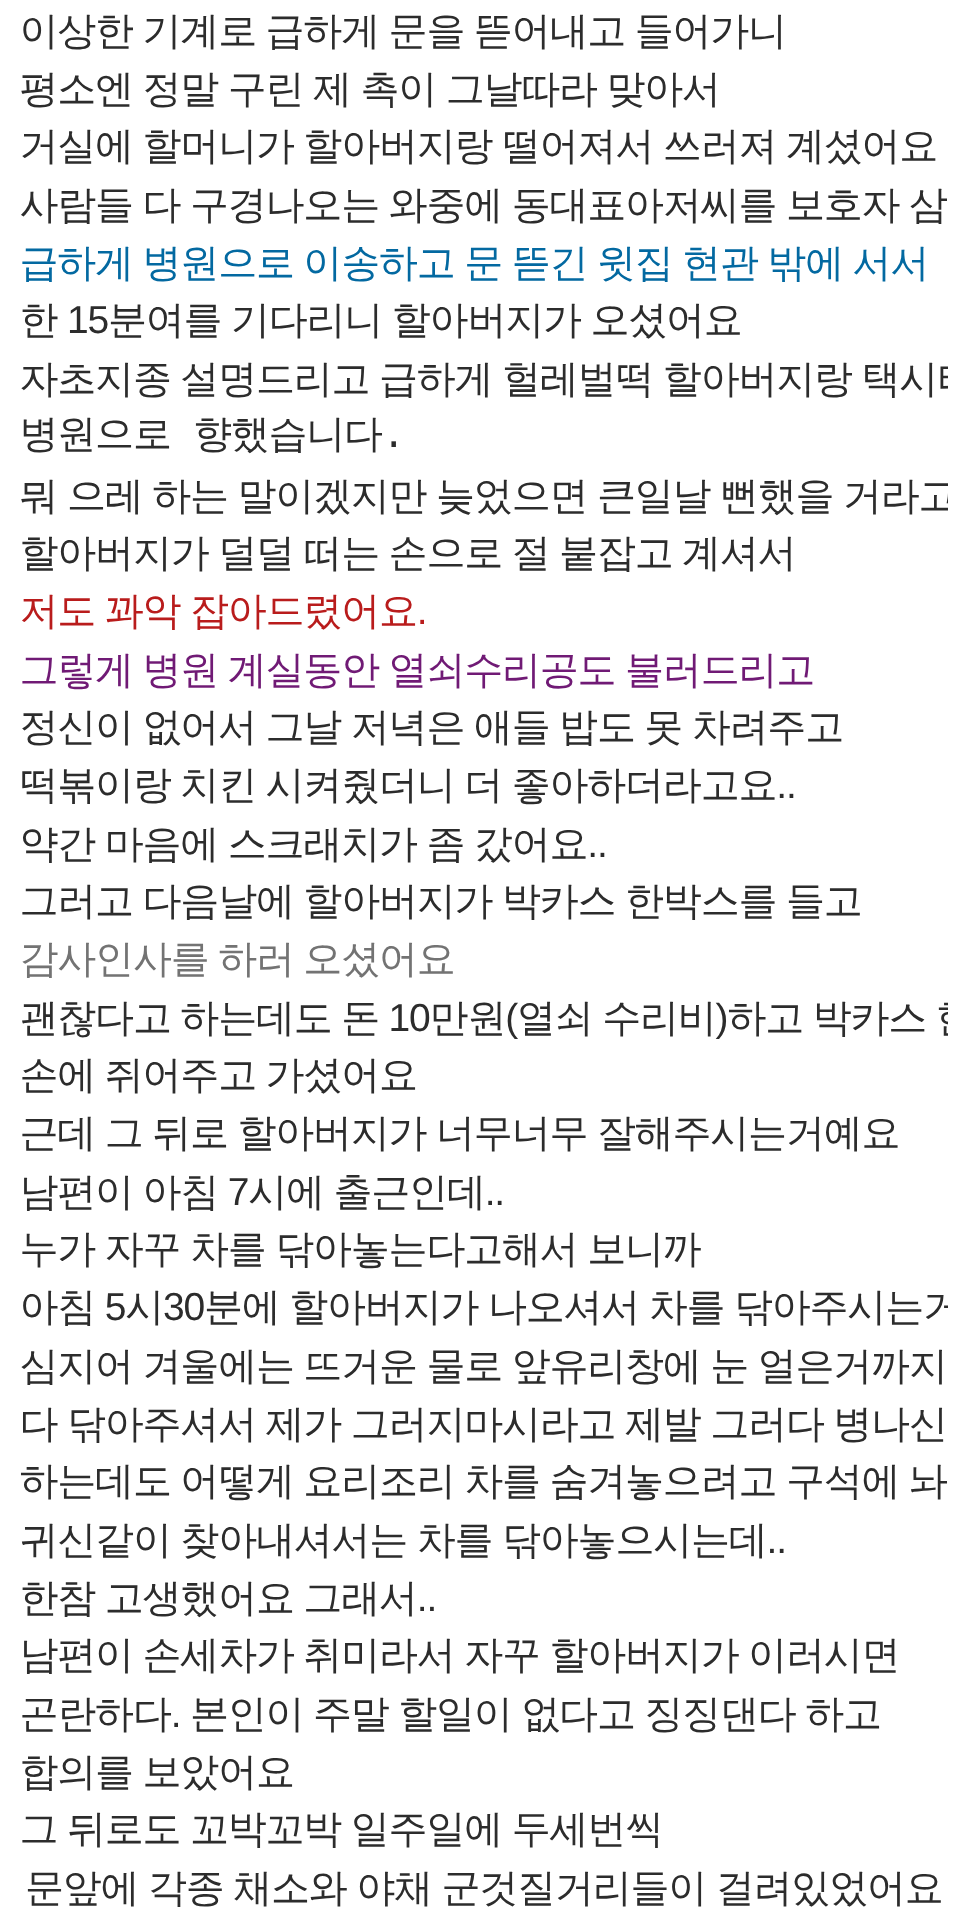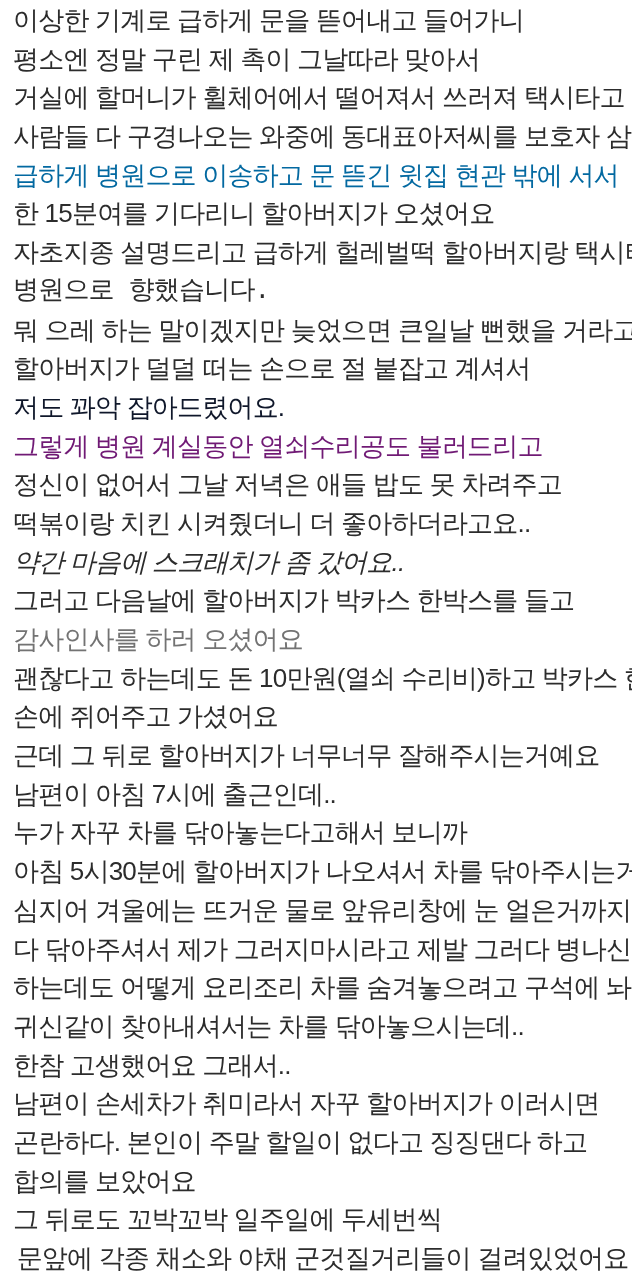--- a/index.html
+++ b/index.html
@@ -29,33 +29,33 @@
     white-space: nowrap;
     overflow: hidden;
   }
 </style>
 </head>
 <body>
 
 <div class="post" style="background: rgb(255, 255, 255);">
     <div class="text-line" style="color: rgb(44, 44, 44);">이상한 기계로 급하게 문을 뜯어내고 들어가니</div>
     <div class="text-line" style="color: rgb(44, 44, 44);">평소엔 정말 구린 제 촉이 그날따라 맞아서</div>
-    <div class="text-line" style="color: rgb(44, 44, 44);">거실에 할머니가 휠체어에서 떨어져서 쓰러져 택시타고</div>
+    <div class="text-line" style="color: rgb(44, 44, 44);">거실에 할머니가 할아버지랑 떨어져서 쓰러져 계셨어요</div>
     <div class="text-line" style="color: rgb(44, 44, 44);">사람들 다 구경나오는 와중에 동대표아저씨를 보호자 삼아서</div>
     <div class="text-line" style="color: #0369a1;">급하게 병원으로 이송하고 문 뜯긴 윗집 현관 밖에 서서</div>
     <div class="text-line" style="color: rgb(44, 44, 44);">한 15분여를 기다리니 할아버지가 오셨어요</div>
     <div class="text-line" style="color: rgb(44, 44, 44);">자초지종 설명드리고 급하게 헐레벌떡 할아버지랑 택시타고</div>
     <div class="text-line" style="color: rgb(44, 44, 44); font-family: Liberation Mono, monospace;">병원으로 향했습니다.</div>
     <div class="text-line" style="color: rgb(44, 44, 44);">뭐 으레 하는 말이겠지만 늦었으면 큰일날 뻔했을 거라고 하시더군요</div>
     <div class="text-line" style="color: rgb(44, 44, 44);">할아버지가 덜덜 떠는 손으로 절 붙잡고 계셔서</div>
-    <div class="text-line" style="color: #0f172a;">저도 꽈악 잡아드렸어요.</div>
+    <div class="text-line" style="color: #b91c1c;">저도 꽈악 잡아드렸어요.</div>
     <div class="text-line" style="color: #701a75;">그렇게 병원 계실동안 열쇠수리공도 불러드리고</div>
     <div class="text-line" style="color: rgb(44, 44, 44);">정신이 없어서 그날 저녁은 애들 밥도 못 차려주고</div>
     <div class="text-line" style="color: rgb(44, 44, 44);">떡볶이랑 치킨 시켜줬더니 더 좋아하더라고요..</div>
-    <div class="text-line" style="color: rgb(44, 44, 44); font-style: italic;">약간 마음에 스크래치가 좀 갔어요..</div>
+    <div class="text-line" style="color: rgb(44, 44, 44);">약간 마음에 스크래치가 좀 갔어요..</div>
     <div class="text-line" style="color: rgb(44, 44, 44);">그러고 다음날에 할아버지가 박카스 한박스를 들고</div>
     <div class="text-line" style="color: #737373;">감사인사를 하러 오셨어요</div>
     <div class="text-line" style="color: rgb(44, 44, 44);">괜찮다고 하는데도 돈 10만원(열쇠 수리비)하고 박카스 한박스를</div>
     <div class="text-line" style="color: rgb(44, 44, 44);">손에 쥐어주고 가셨어요</div>
     <div class="text-line" style="color: rgb(44, 44, 44);">근데 그 뒤로 할아버지가 너무너무 잘해주시는거예요</div>
     <div class="text-line" style="color: rgb(44, 44, 44);">남편이 아침 7시에 출근인데..</div>
     <div class="text-line" style="color: rgb(44, 44, 44);">누가 자꾸 차를 닦아놓는다고해서 보니까</div>
     <div class="text-line" style="color: rgb(44, 44, 44);">아침 5시30분에 할아버지가 나오셔서 차를 닦아주시는거예요</div>
     <div class="text-line" style="color: rgb(44, 44, 44);">심지어 겨울에는 뜨거운 물로 앞유리창에 눈 얼은거까지</div>
     <div class="text-line" style="color: rgb(44, 44, 44);">다 닦아주셔서 제가 그러지마시라고 제발 그러다 병나신다고</div>

